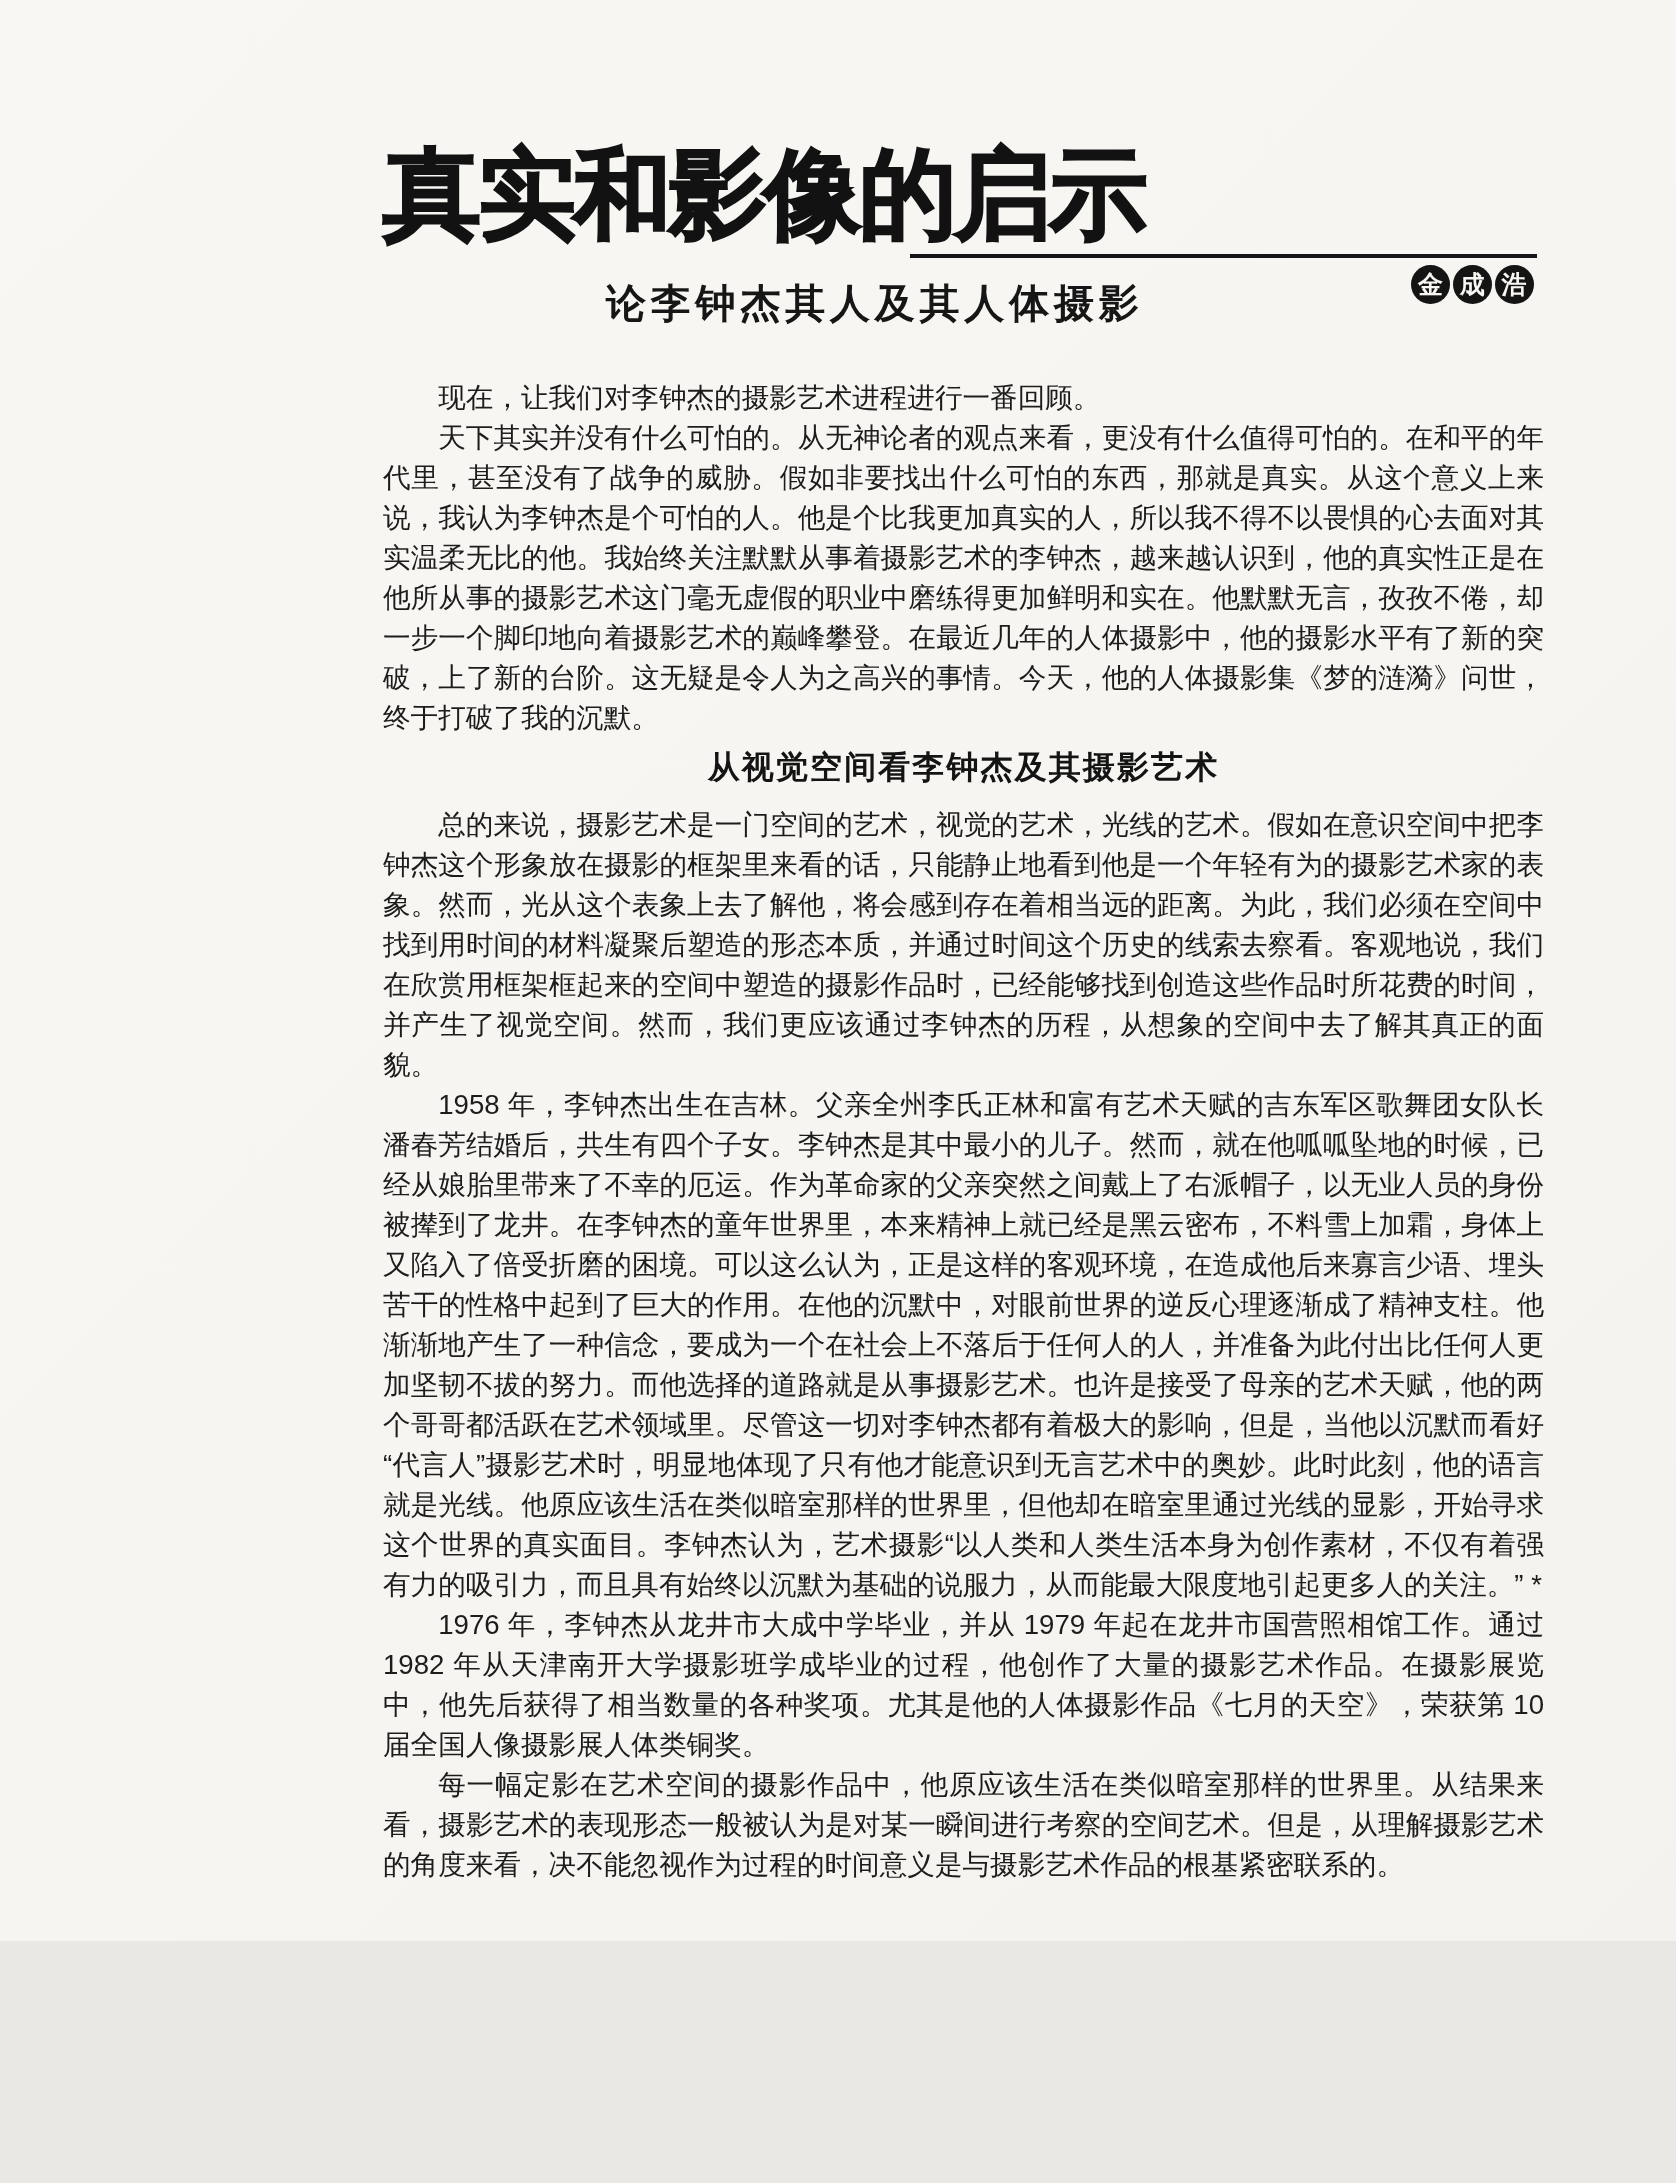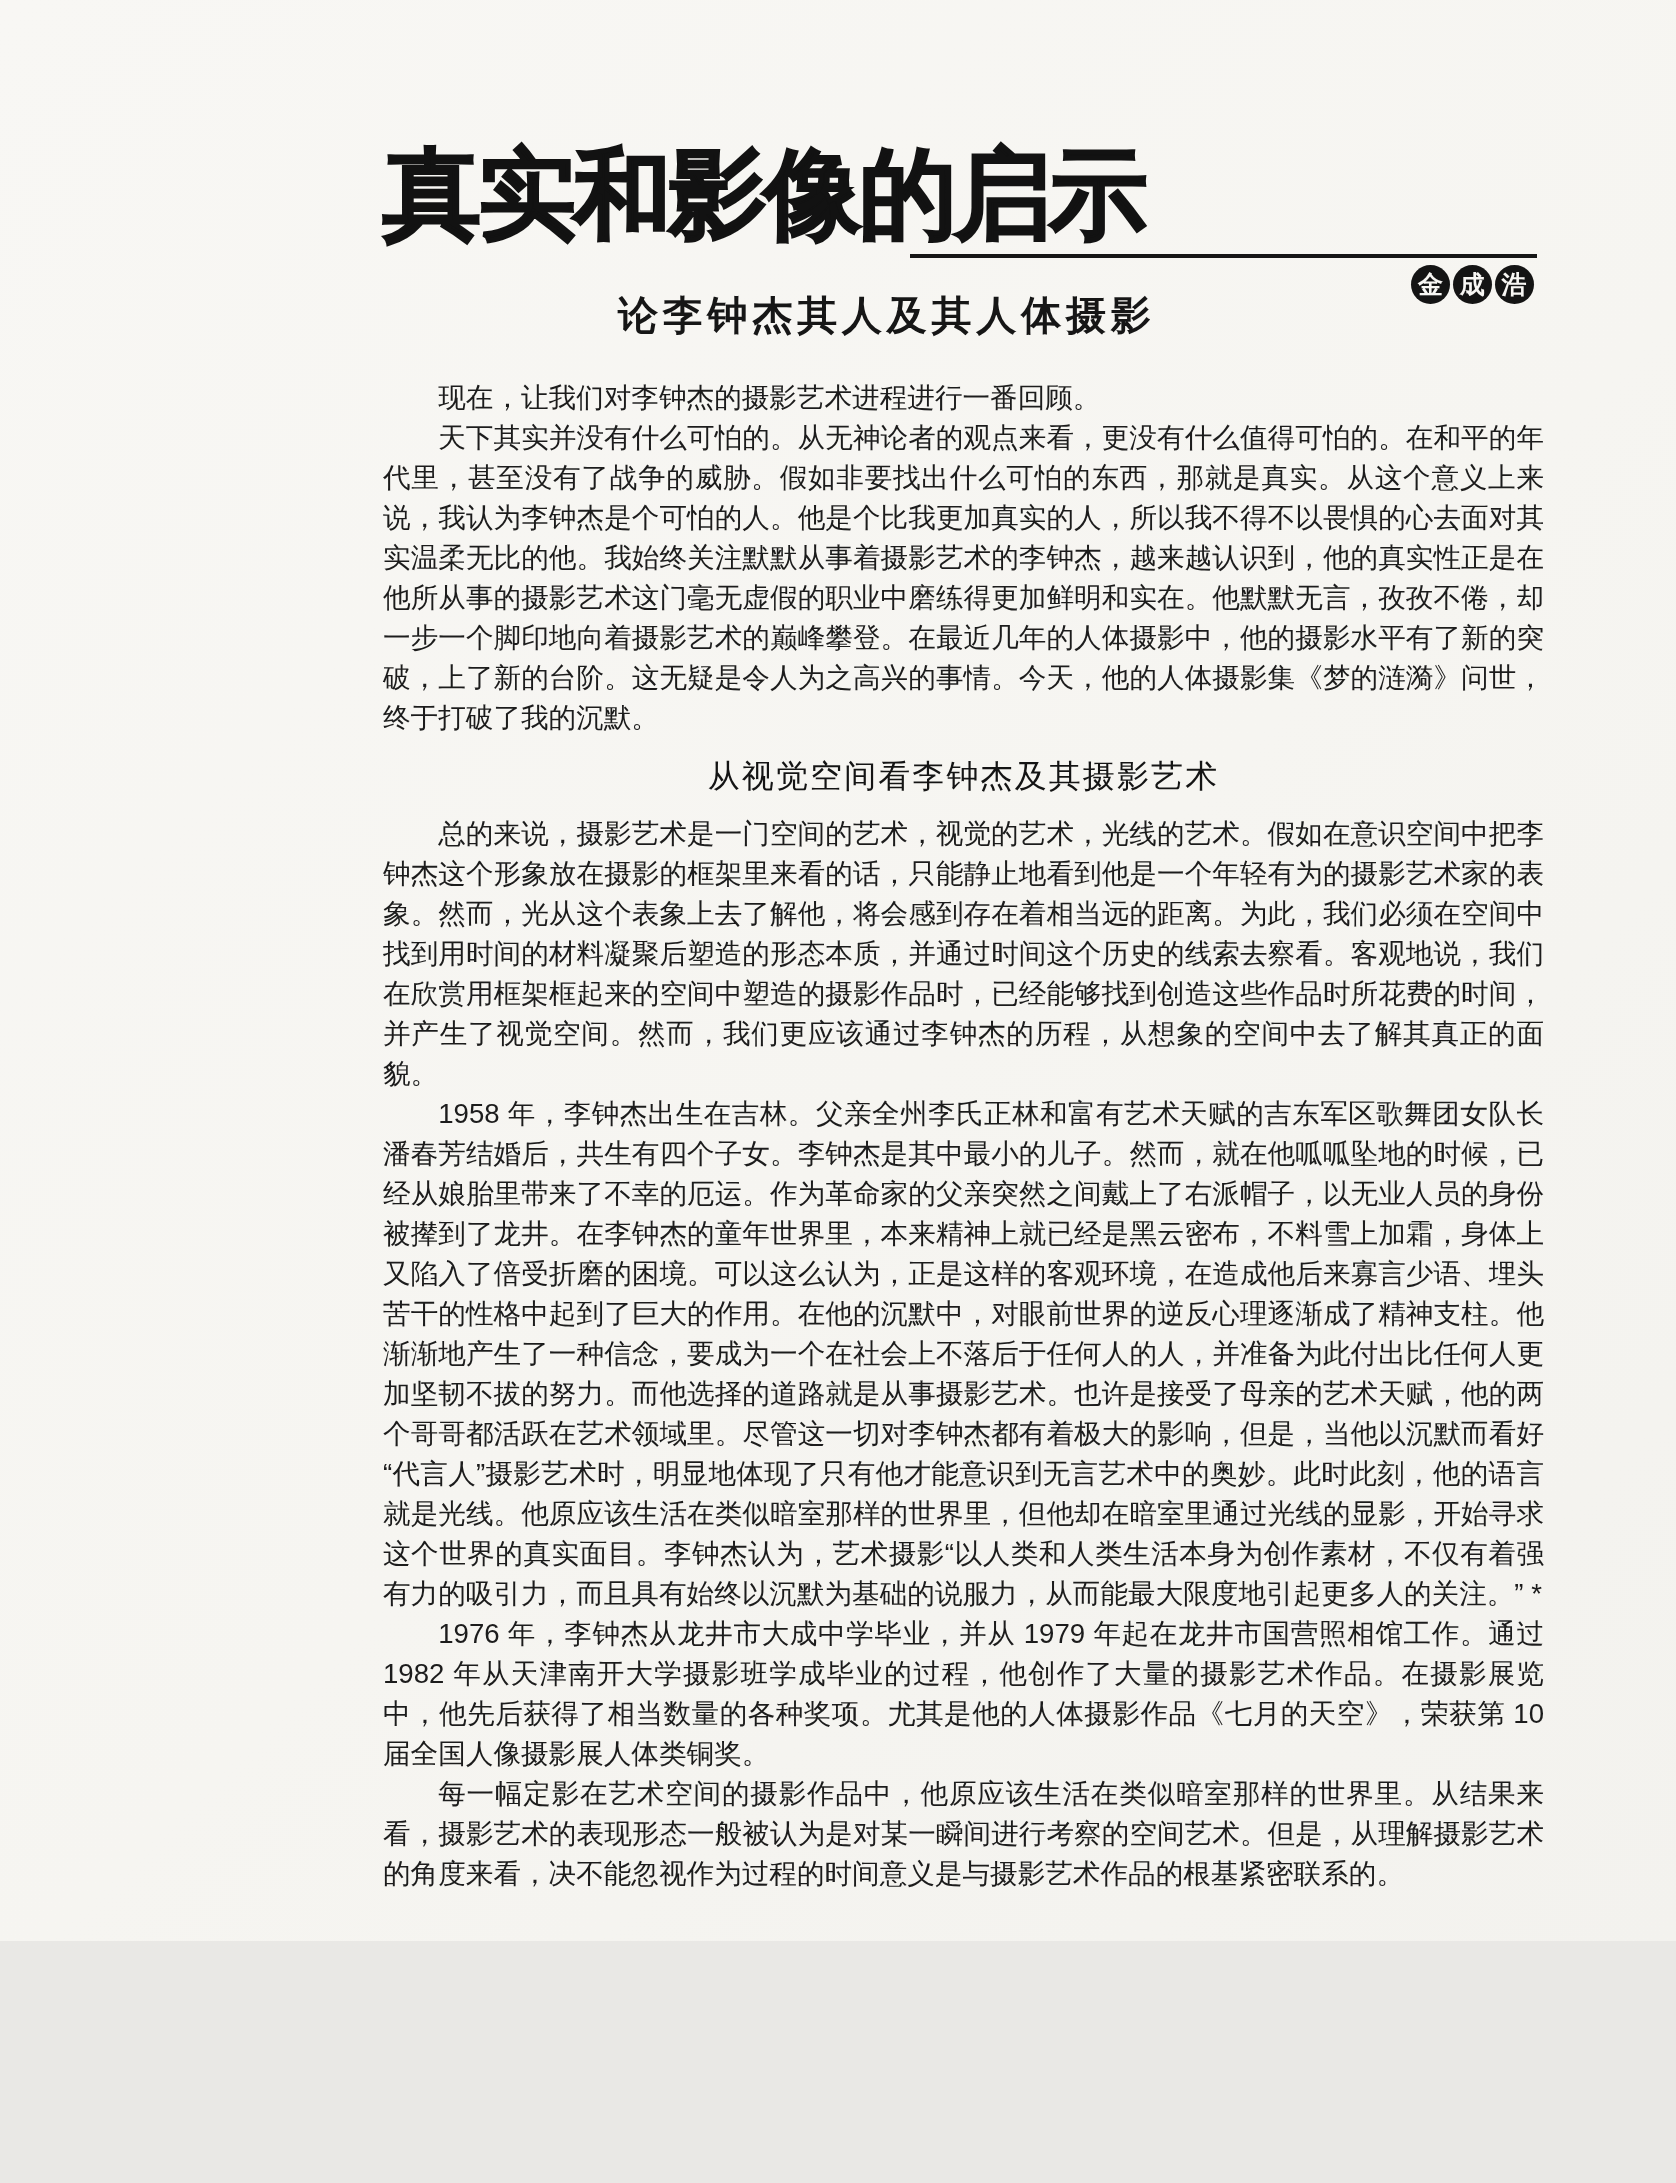--- a/index.html
+++ b/index.html
@@ -31,21 +31,21 @@
   }
   .title-rule {
     position: absolute;
     left: 910px; top: 254px;
     width: 627px; height: 4.1px;
     background: #161616;
   }
   .subtitle {
     position: absolute;
     left: 606px; top: 278px;
-    margin: 12px;
+    margin: 0;
     font-family: "DejaVu Serif", "Liberation Serif", serif;
     font-size: 40px;
     line-height: 50px;
     font-weight: 600;
     letter-spacing: 4.8px;
     color: #161616;
     white-space: nowrap;
   }
   .seal {
     position: absolute;
@@ -69,24 +69,24 @@
     font-size: 27.6px;
     line-height: 40px;
     text-align: justify;
     color: #1c1c1c;
   }
   .article p {
     margin: 0;
     text-indent: 2em;
   }
   .section-heading {
-    margin: 19px 0 18px 0;
+    margin: 10px 0 18px 0;
     font-size: 32px;
     line-height: 39px;
-    font-weight: 400;
+    font-weight: 700;
     letter-spacing: 2.1px;
     text-align: center;
     color: #141414;
   }
 
   
   .photo {
     position: absolute;
     left: 9.6px; top: 1979px;
     width: 248px; height: 204px;

